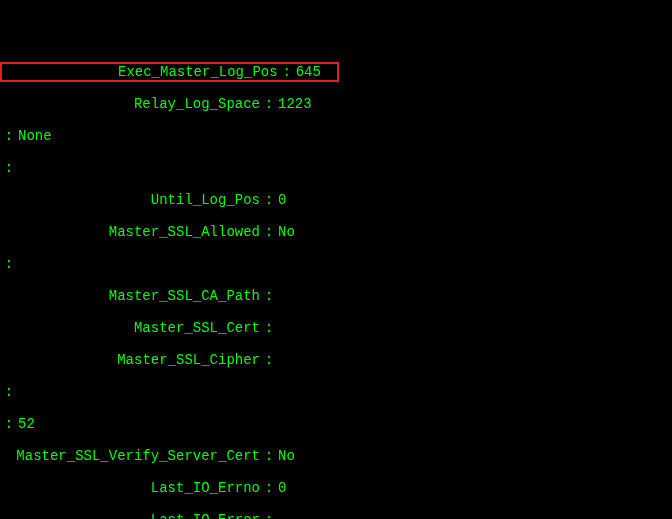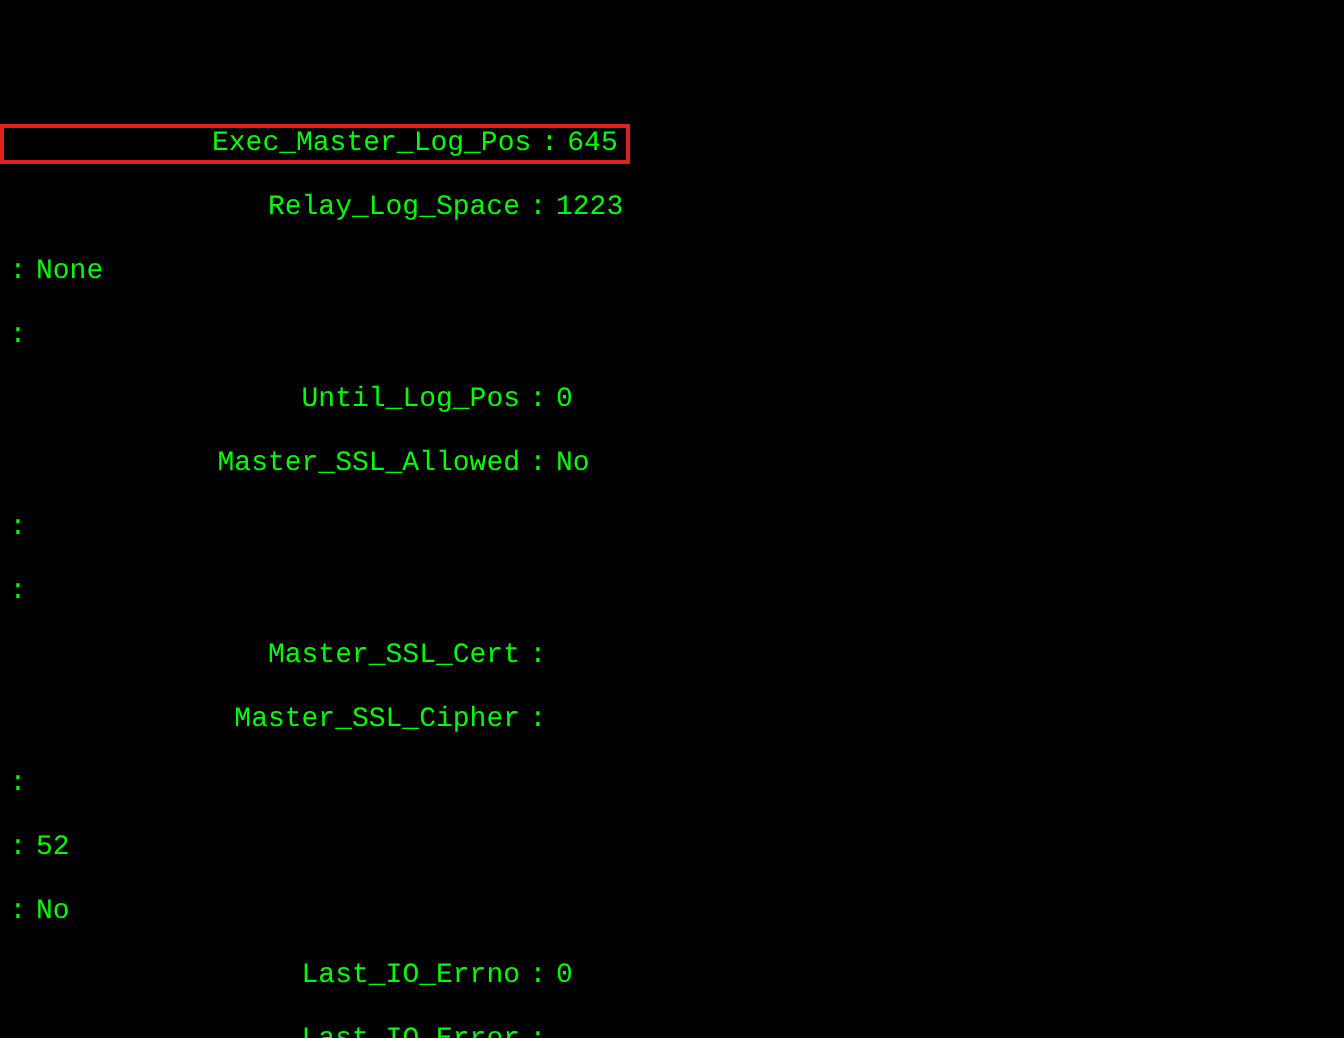--- a/index.html
+++ b/index.html
@@ -30,42 +30,42 @@
     width: 18px;
     text-align: center;
   }
   .val {
     display: inline-block;
     text-align: left;
   }
   .hl {
     border: 2px solid #e02020;
     box-sizing: border-box;
-    padding: 0 4px;
+    padding: 0 16px;
     margin: -2px 0;
   }
 </style>
 </head>
 <body>
 
 
 
 <div class="row"><span class="hl"><span class="label" style="width:auto;padding-left:100px">Exec_Master_Log_Pos</span><span class="sep">:</span><span class="val">645</span></span></div>
 <div class="row"><span class="label">Relay_Log_Space</span><span class="sep">:</span><span class="val">1223</span></div>
 <div class="row"><span class="sep">:</span><span class="val">None</span></div>
 <div class="row"><span class="sep">:</span><span class="val"></span></div>
 <div class="row"><span class="label">Until_Log_Pos</span><span class="sep">:</span><span class="val">0</span></div>
 <div class="row"><span class="label">Master_SSL_Allowed</span><span class="sep">:</span><span class="val">No</span></div>
 <div class="row"><span class="sep">:</span><span class="val"></span></div>
-<div class="row"><span class="sep">:</span><span class="val"></span></div>
+<div class="row"><span class="label">Master_SSL_CA_Path</span><span class="sep">:</span><span class="val"></span></div>
 <div class="row"><span class="label">Master_SSL_Cert</span><span class="sep">:</span><span class="val"></span></div>
 <div class="row"><span class="label">Master_SSL_Cipher</span><span class="sep">:</span><span class="val"></span></div>
 <div class="row"><span class="sep">:</span><span class="val"></span></div>
 <div class="row"><span class="sep">:</span><span class="val">52</span></div>
-<div class="row"><span class="sep">:</span><span class="val">No</span></div>
+<div class="row"><span class="label">Master_SSL_Verify_Server_Cert</span><span class="sep">:</span><span class="val">No</span></div>
 <div class="row"><span class="label">Last_IO_Errno</span><span class="sep">:</span><span class="val">0</span></div>
 <div class="row"><span class="label">Last_IO_Error</span><span class="sep">:</span><span class="val"></span></div>
 
 
 
 
 
 
 
 

